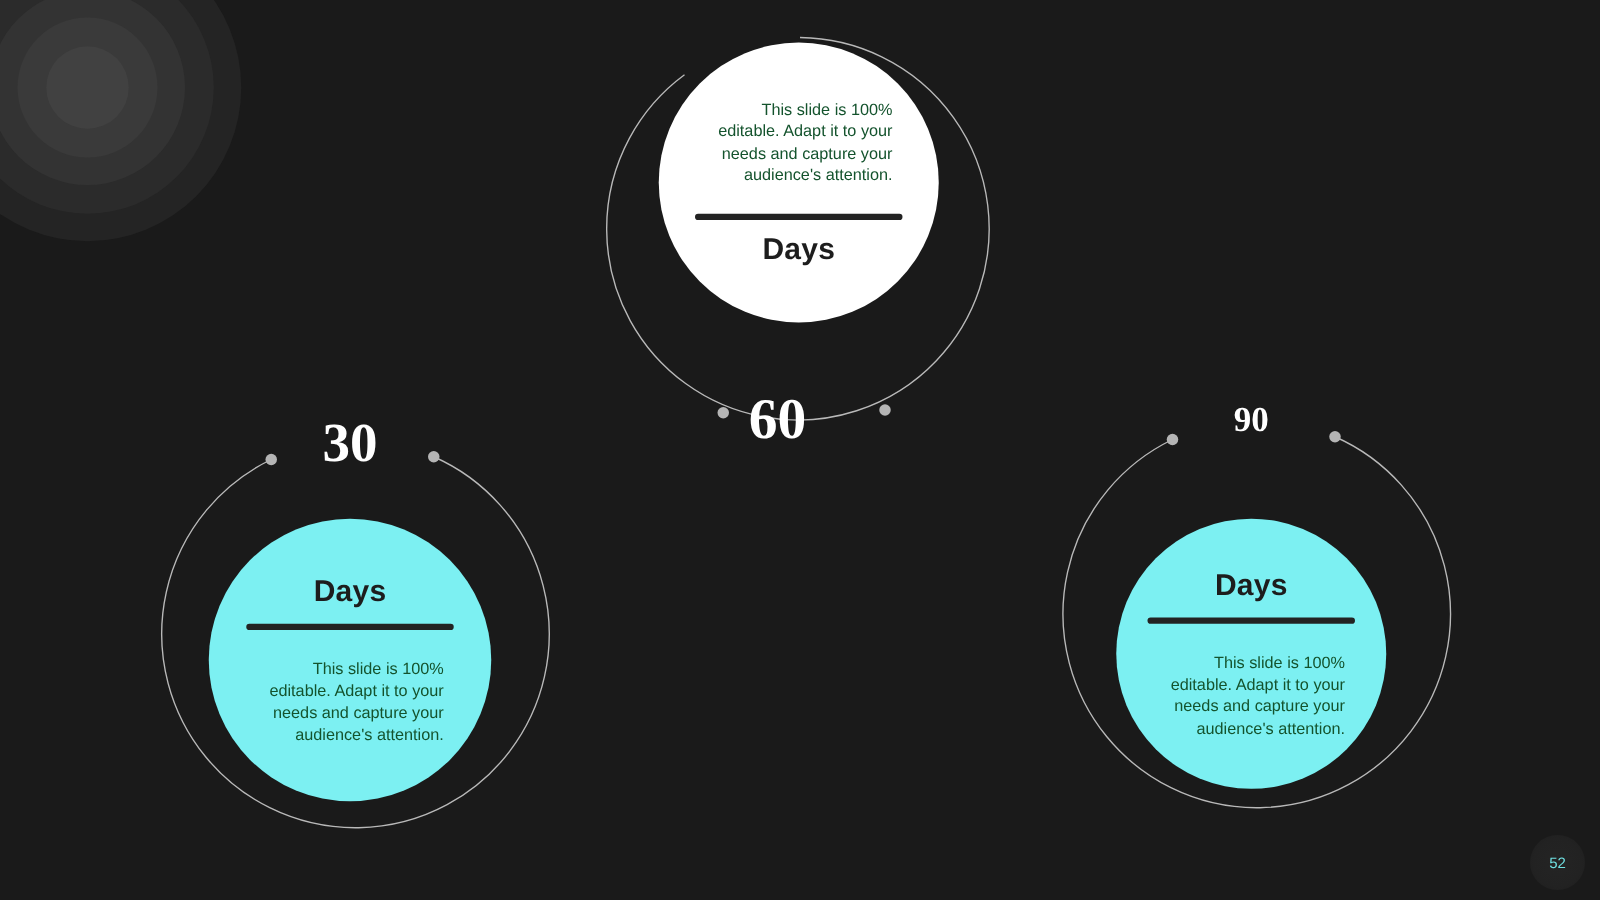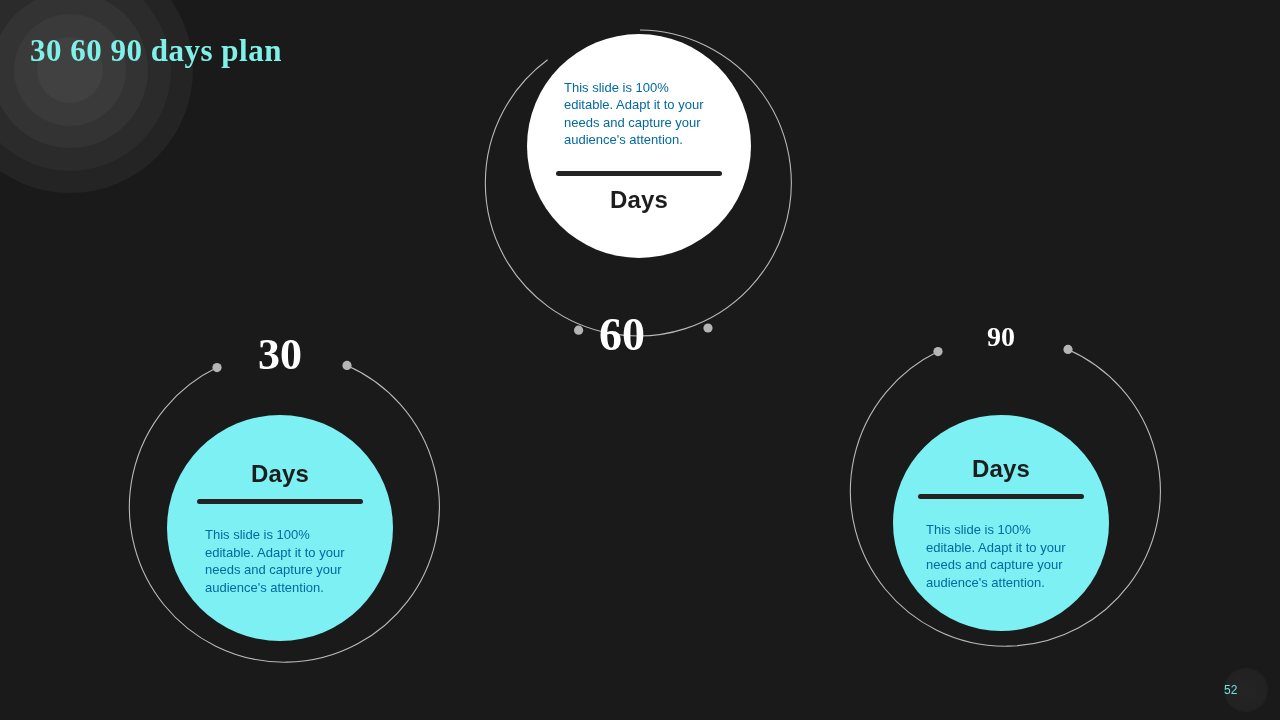--- a/index.html
+++ b/index.html
@@ -61,22 +61,22 @@
     border-radius: 50%;
     box-sizing: border-box;
     display: flex;
     flex-direction: column;
     align-items: center;
     justify-content: center;
   }
   .disc-body {
     font-size: 13px;
     line-height: 17.5px;
-    color: #0369a1;
-    text-align: left;
+    color: #14532d;
+    text-align: right;
     width: 150px;
   }
   .disc-days {
     font-size: 24px;
     font-weight: bold;
     color: #1d1d1d;
     letter-spacing: 0.2px;
   }
   .disc-rule {
     height: 5px;
@@ -98,38 +98,38 @@
   #page-badge {
     position: absolute;
     right: 12px;
     bottom: 8px;
     width: 44px;
     height: 44px;
     border-radius: 50%;
     background: radial-gradient(circle at 50% 50%, #242424 0%, #222222 62%, #1c1c1c 100%);
     display: flex;
     align-items: center;
+    justify-content: center;
     font-size: 12px;
     color: #6fdfe0;
   }
 </style>
 </head>
 <body>
 
 <div id="slide">
 
   <div id="corner-deco">
     <div class="deco-ring" style="width:246px;height:246px;background:#242424;"></div>
     <div class="deco-ring" style="width:202px;height:202px;background:#2b2b2b;"></div>
     <div class="deco-ring" style="width:156px;height:156px;background:#333333;"></div>
     <div class="deco-ring" style="width:112px;height:112px;background:#3a3a3a;"></div>
     <div class="deco-ring" style="width:66px;height:66px;background:#414141;"></div>
   </div>
 
-  <div id="slide-title">30 60 90 days plan</div>
 
   <div class="node" style="left:487px; top:30px; width:306px; height:306px;">
     <svg class="node-ring-svg" width="306" height="306" viewBox="0 0 306 306">
       <path d="M 153 306
                A 153 153 0 1 1 245.4 276.2" fill="none" stroke="#b9b9b9" stroke-width="1.1" transform="rotate(180 153 153)"></path>
       <circle cx="91.6" cy="300.2" r="4.6" fill="#b5b5b5"></circle>
       <circle cx="221.0" cy="298.0" r="4.6" fill="#b5b5b5"></circle>
     </svg>
 
     <div class="node-disc" style="left:40px; top:4px; width:224px; height:224px; background:#ffffff;">

